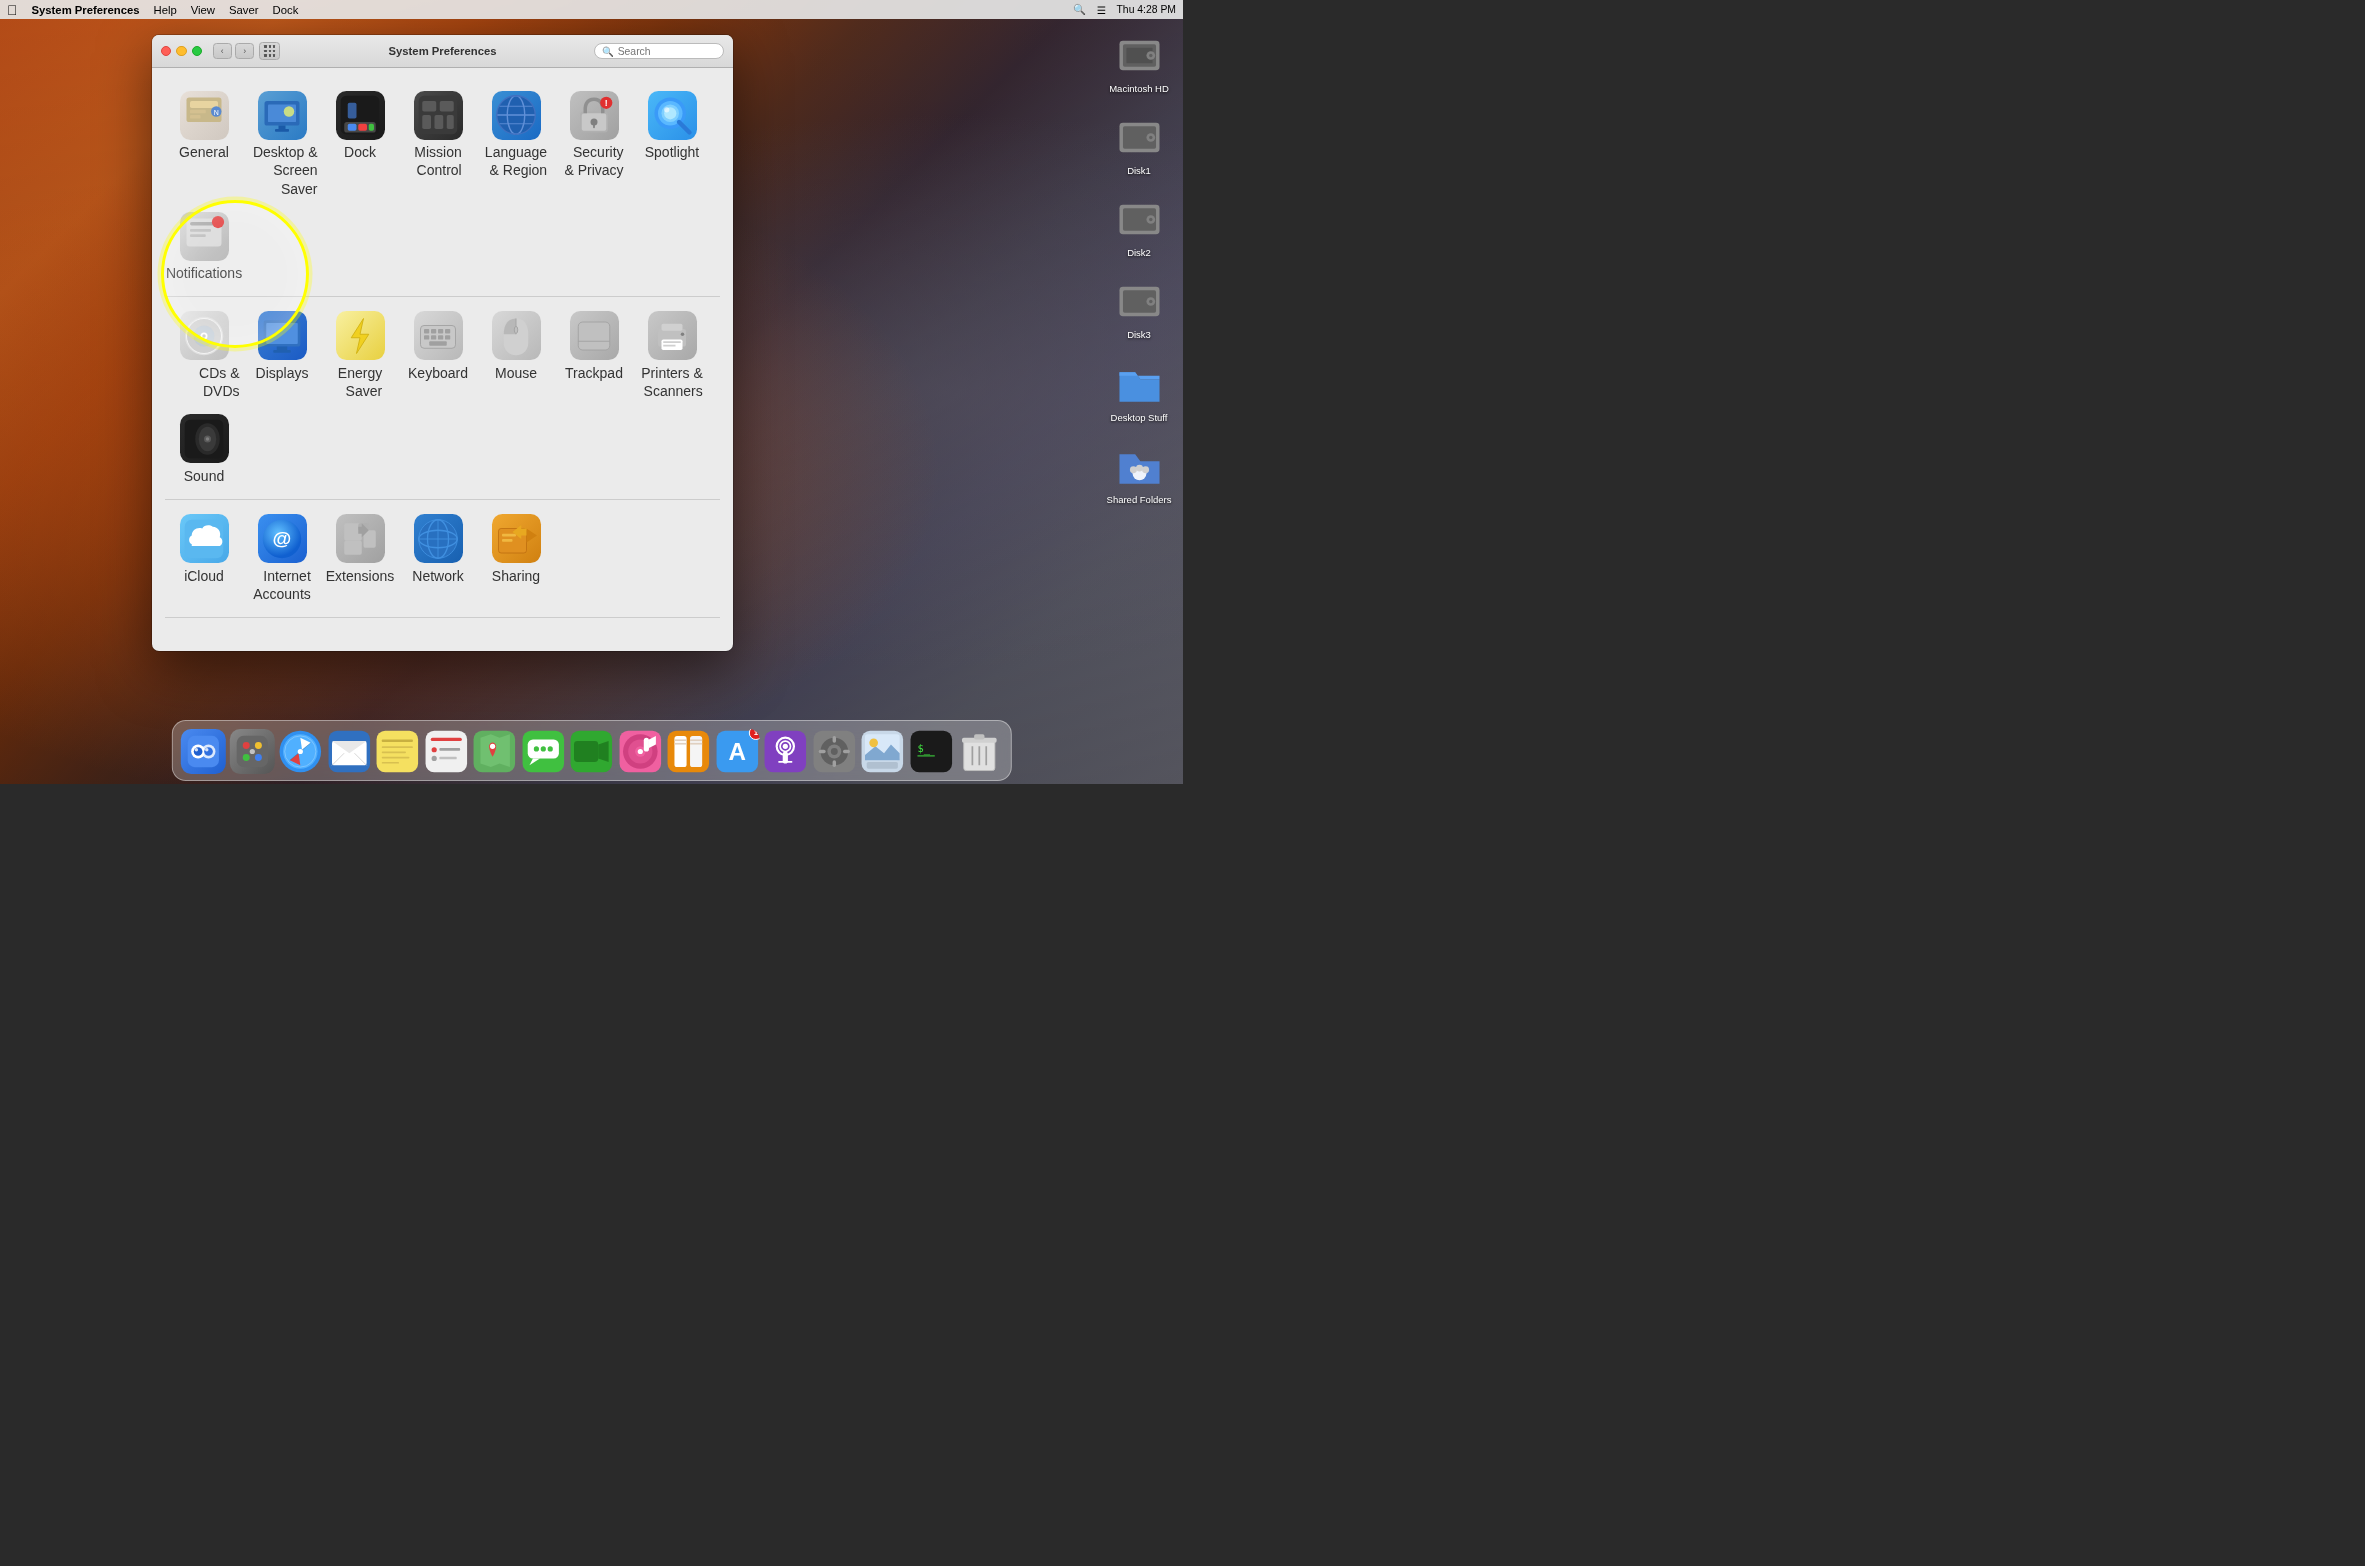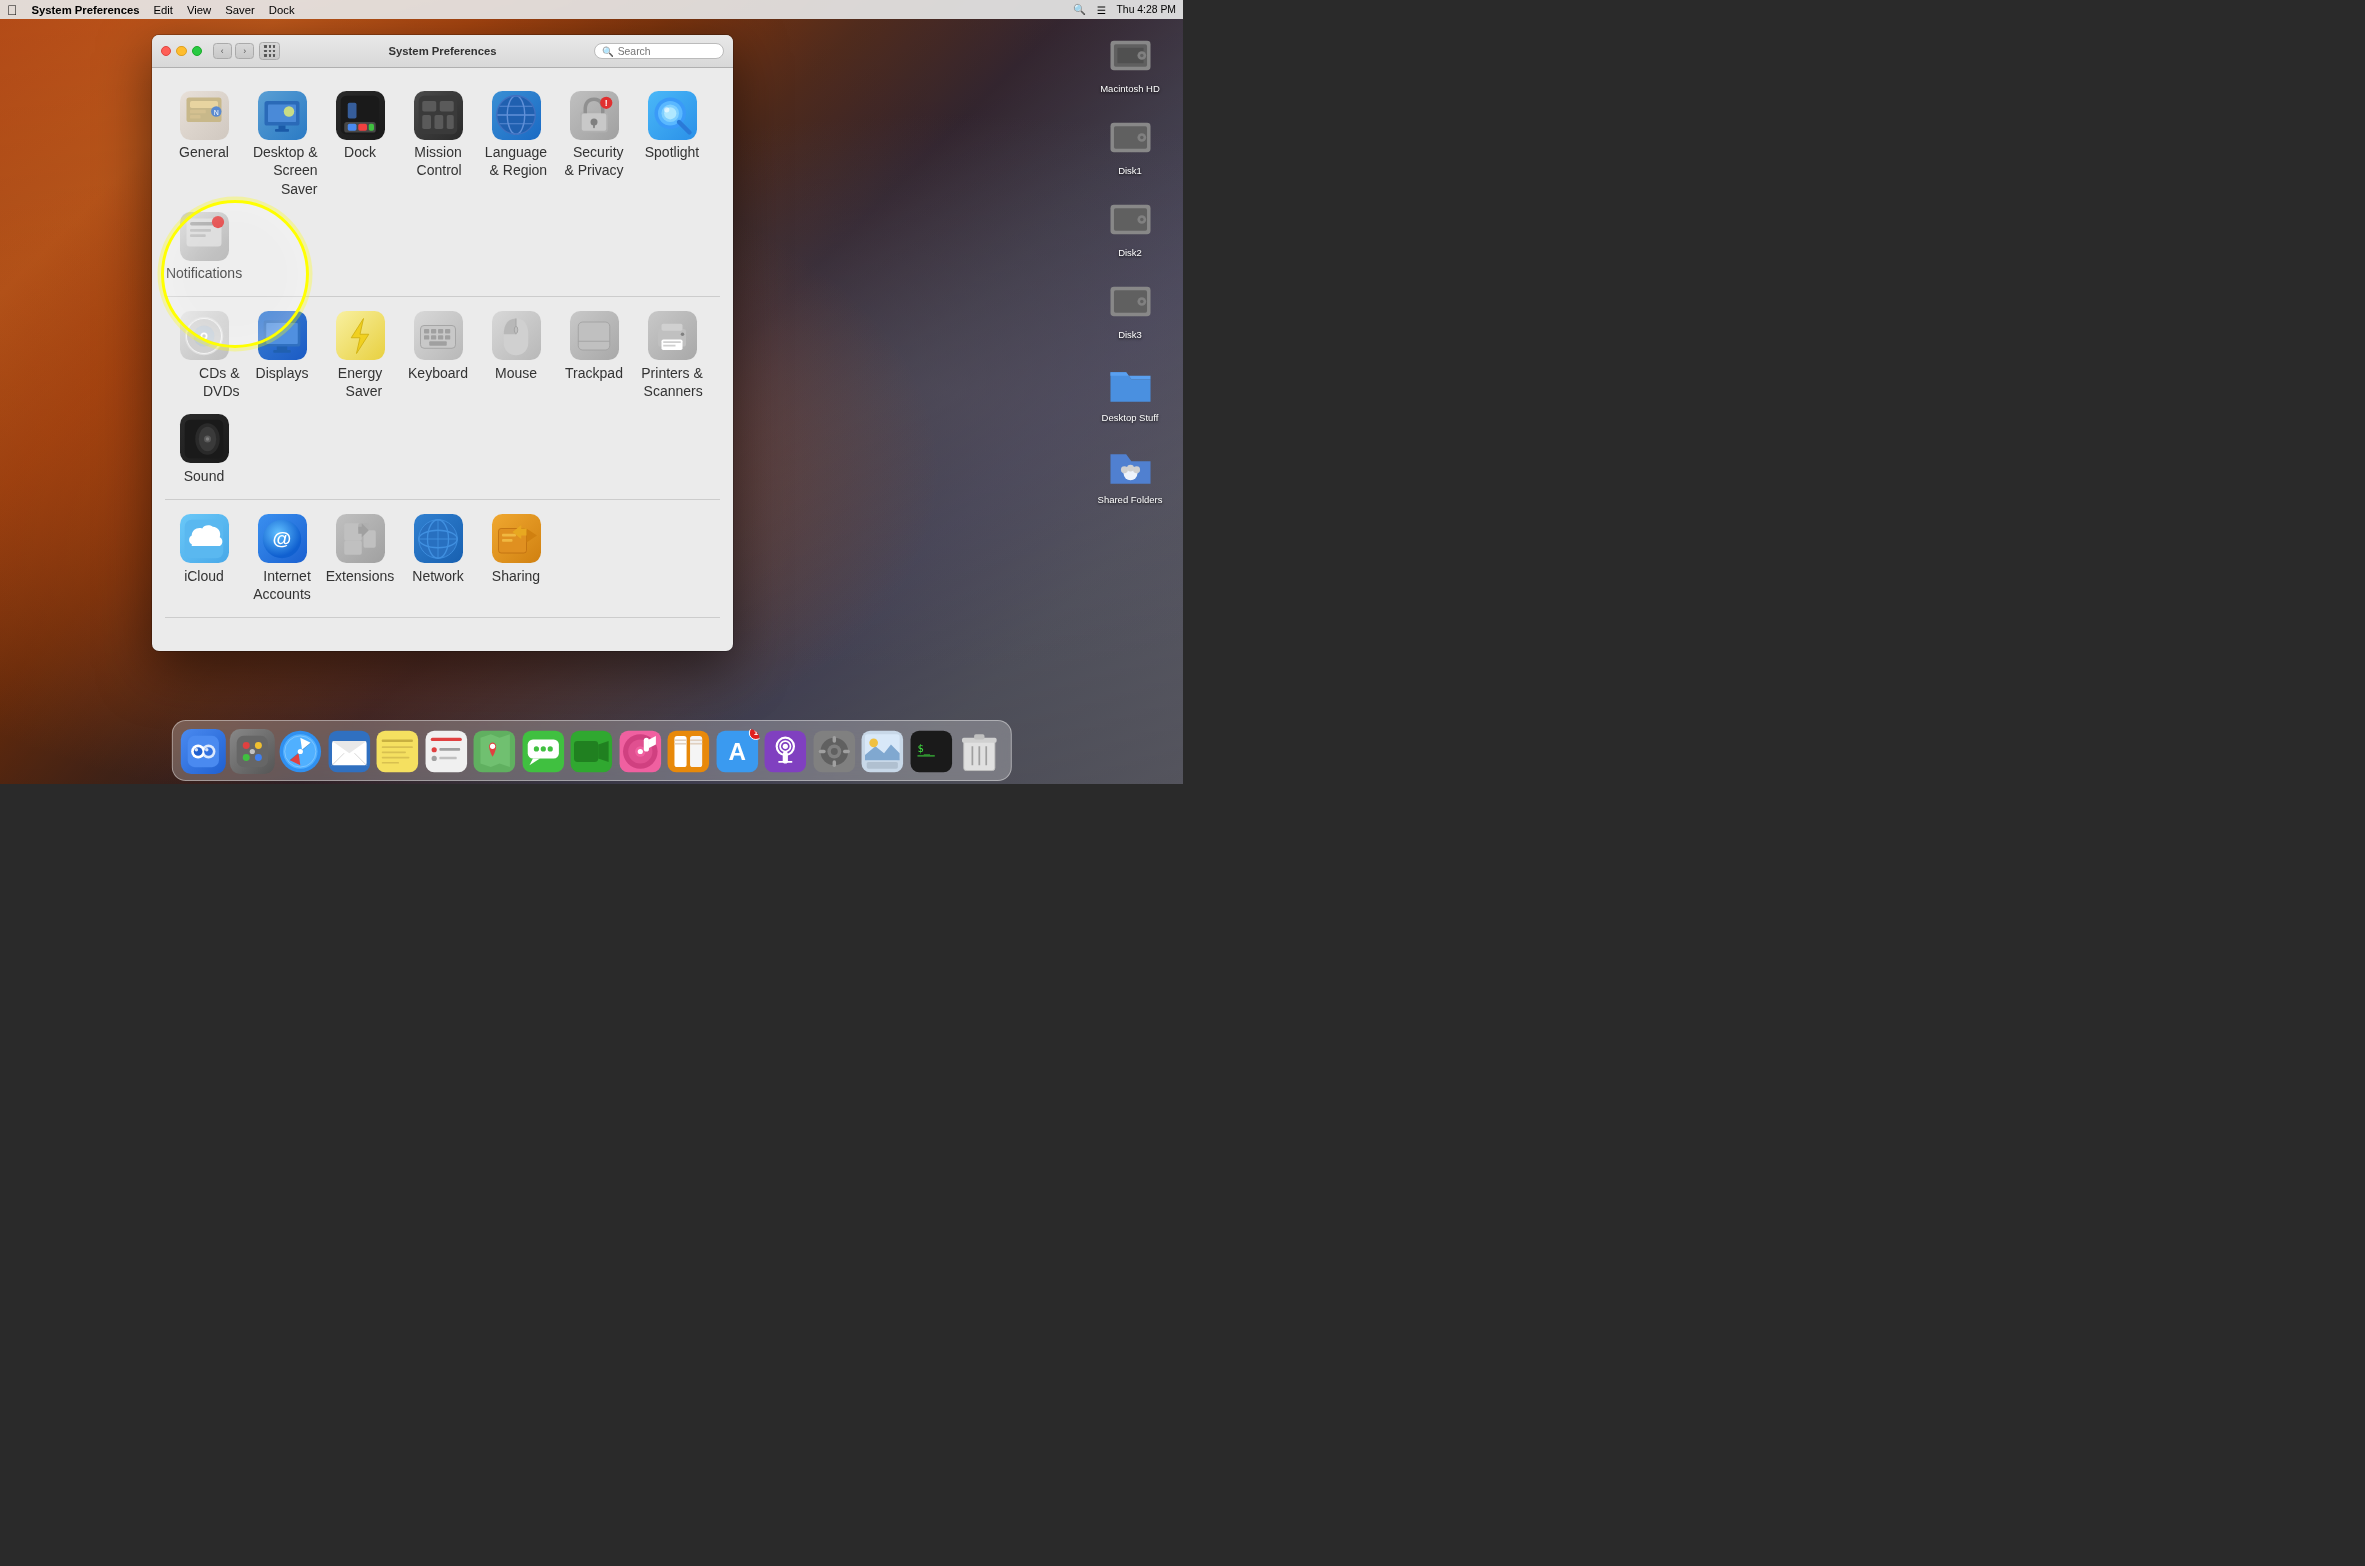--- a/index.html
+++ b/index.html
@@ -337,21 +337,21 @@
       display: flex;
       align-items: center;
       justify-content: center;
       font-size: 22.6px;
     }
 
     
     .desktop-icons {
       position: absolute;
       top: 26px;
-      right: 17px;
+      right: 8px;
       display: flex;
       flex-direction: column;
       gap: 10.4px;
       z-index: 40;
     }
 
     .desktop-icon {
       display: flex;
       flex-direction: column;
       align-items: center;
@@ -398,21 +398,21 @@
 </head>
 <body>
 
 <div class="desktop">
   <div class="desktop-overlay"></div>
 </div>
 
 <div class="menubar">
   <span class="menubar-apple"></span>
   <span class="menubar-item bold">System Preferences</span>
-  <span class="menubar-item">Edit</span>
+  <span class="menubar-item">Help</span>
   <span class="menubar-item">View</span>
   <span class="menubar-item">Saver</span>
   <span class="menubar-item">Dock</span>
   <div class="menubar-right">
     <span>🔍</span>
     <span>☰</span>
     <span>Thu 4:28 PM</span>
   </div>
 </div>
 

